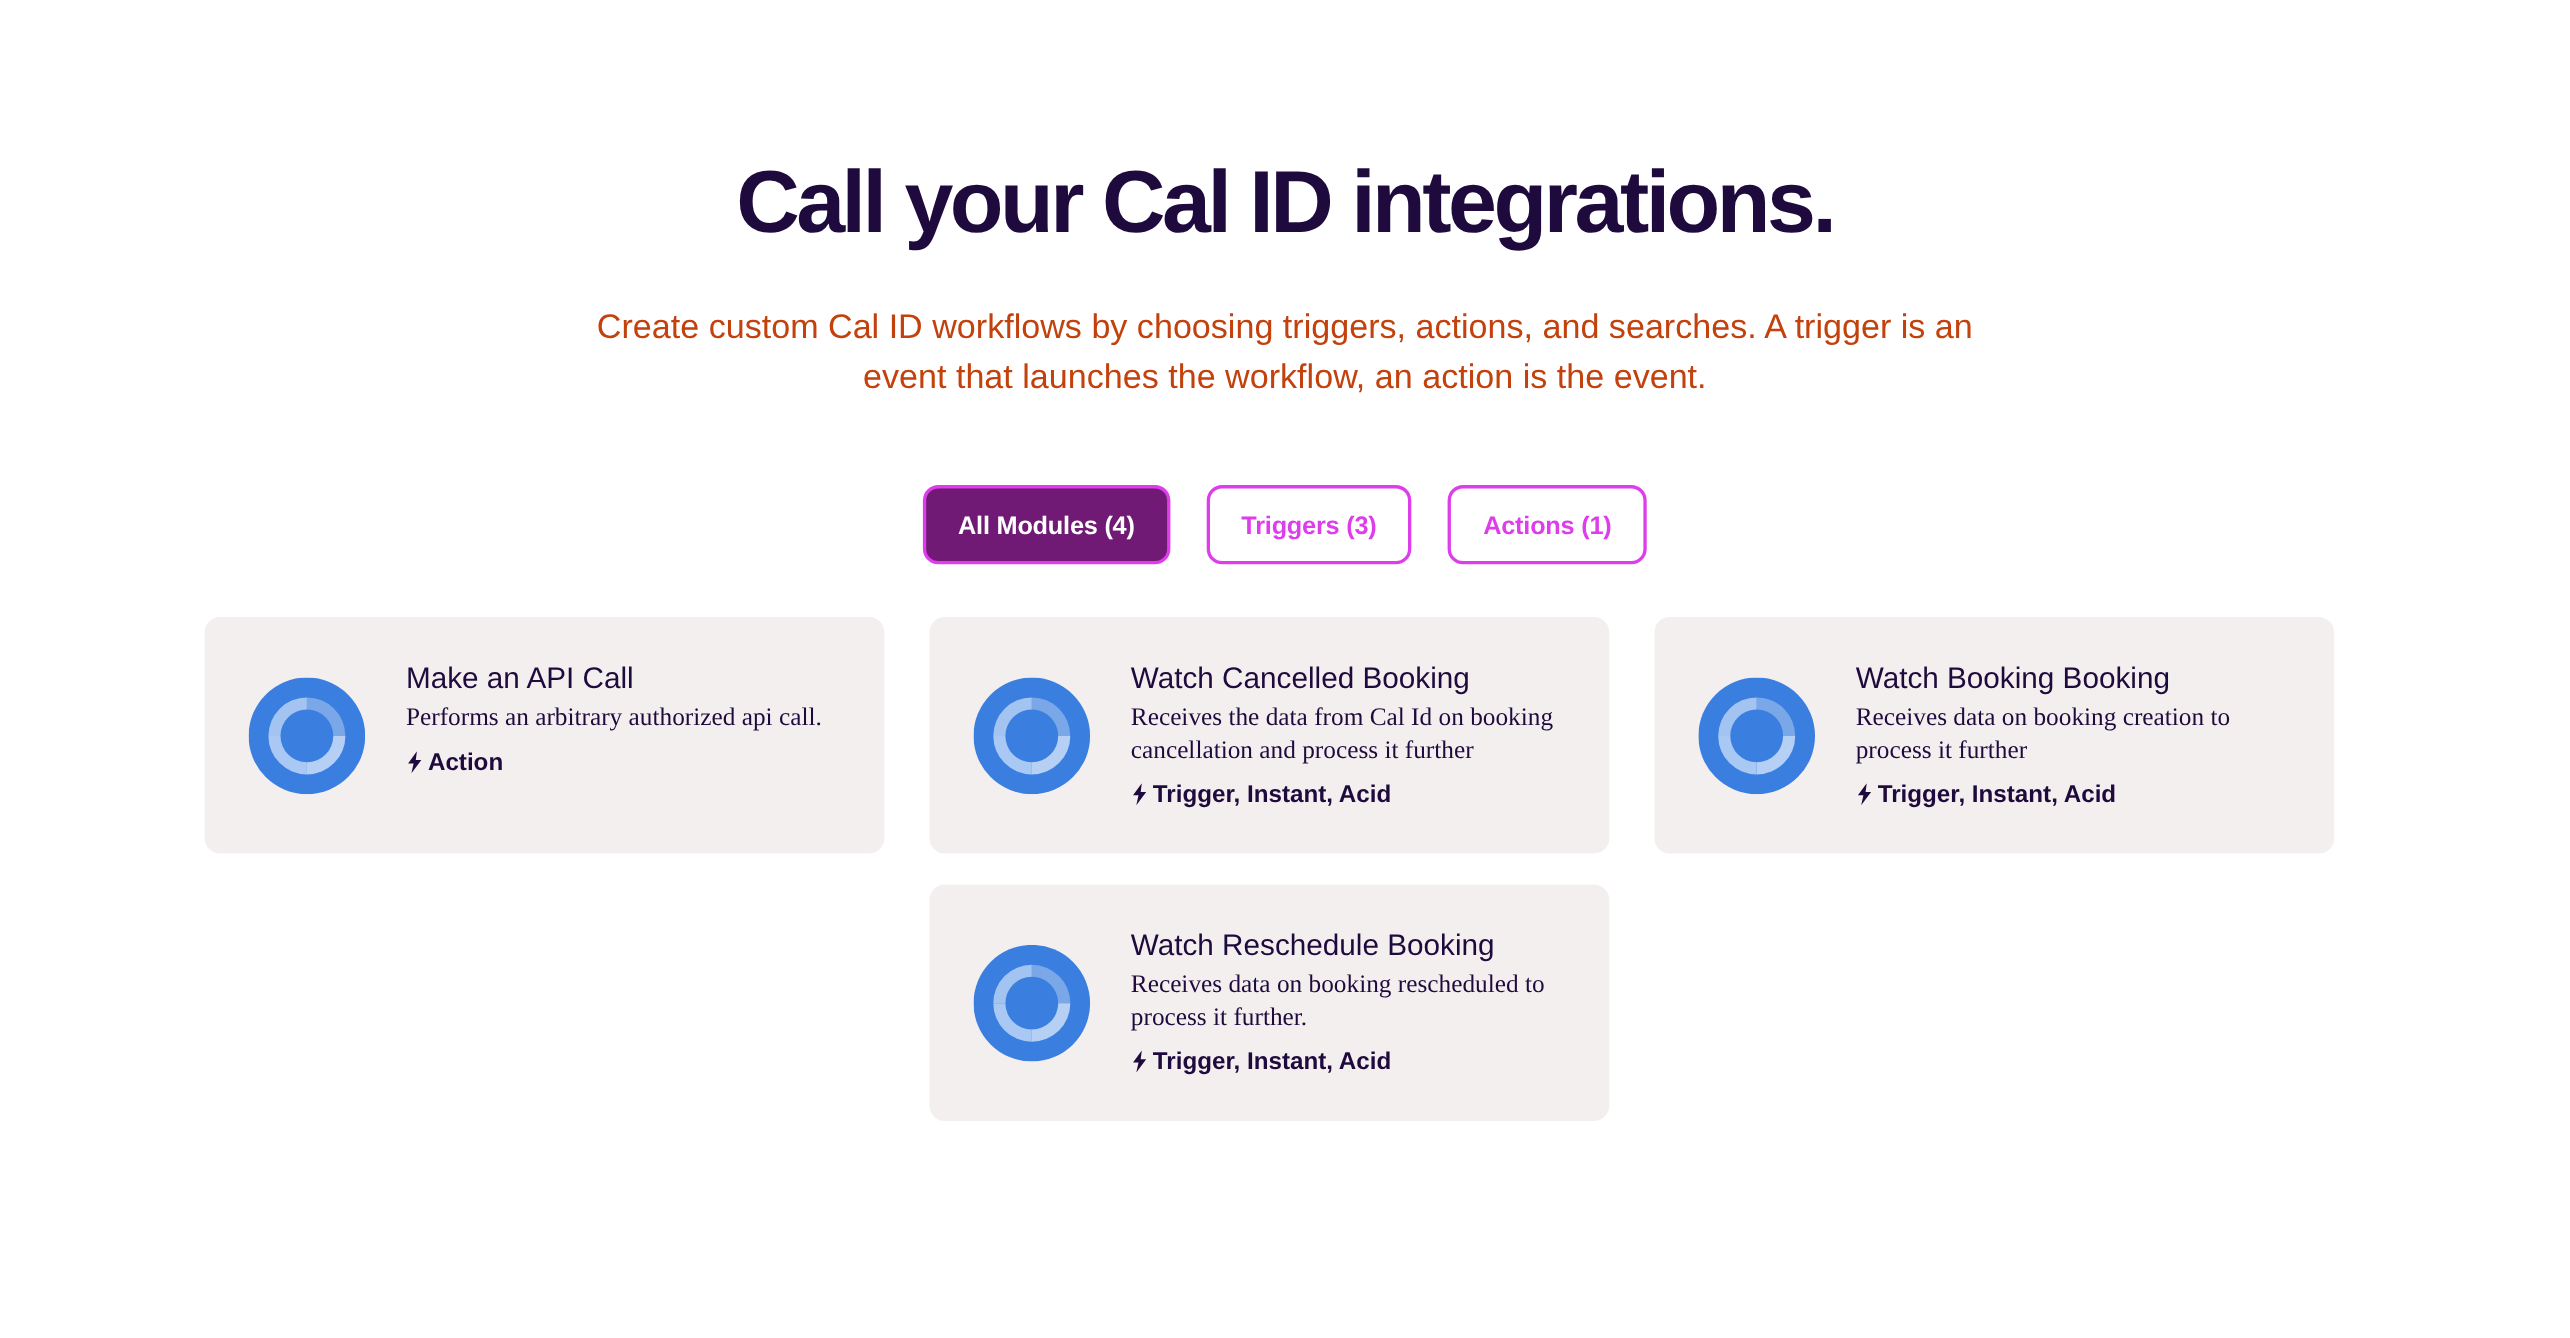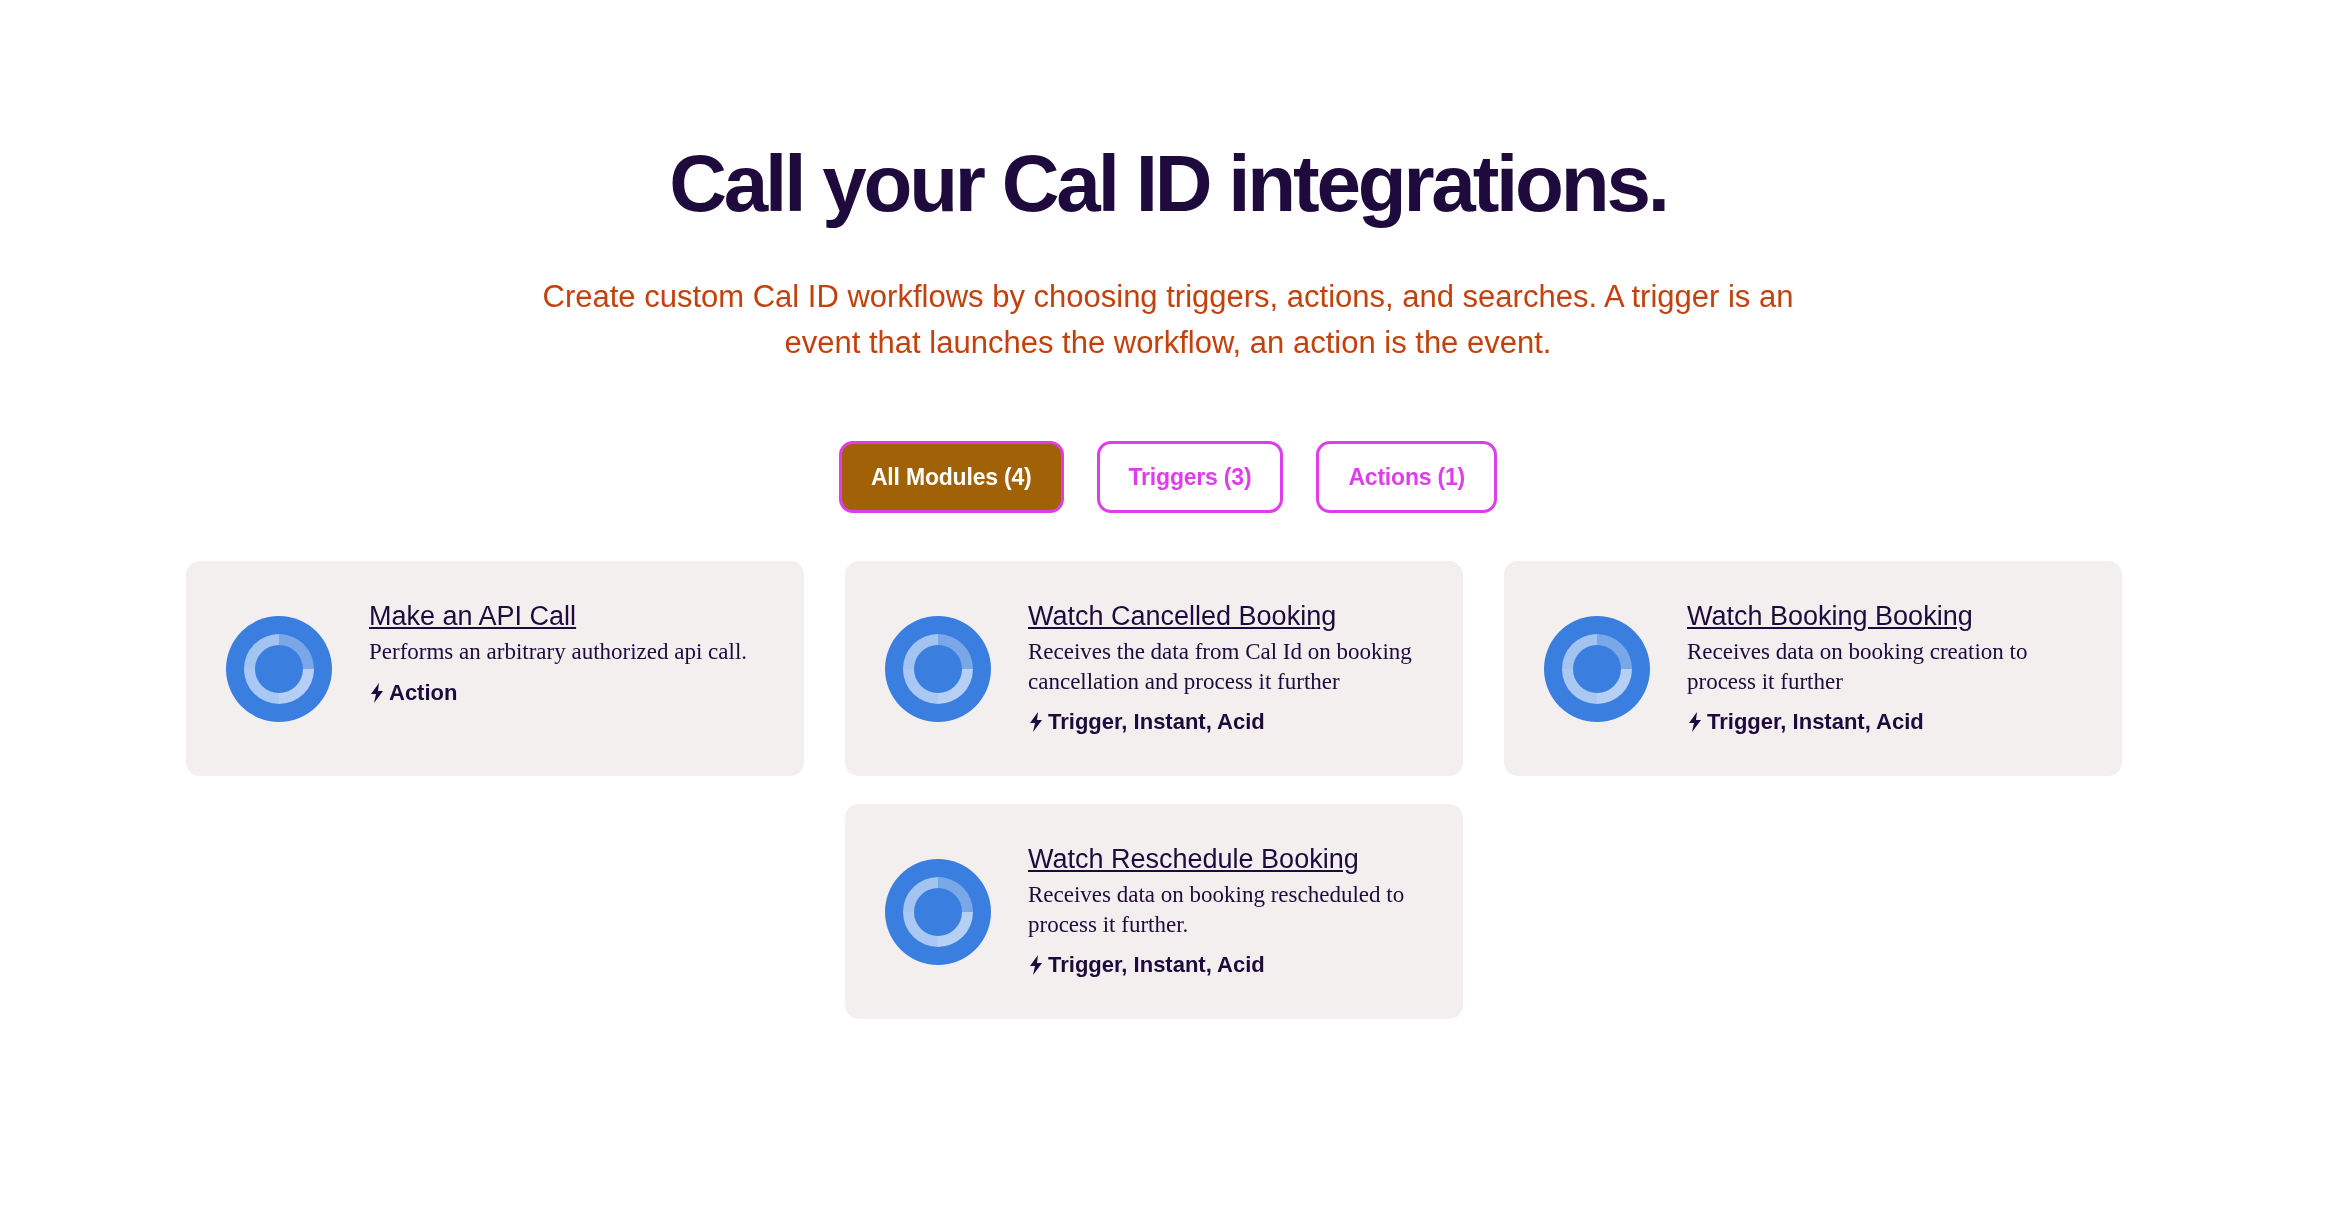--- a/index.html
+++ b/index.html
@@ -21,34 +21,34 @@
     position: absolute; top: 441px; left: 0; width: 2336px;
     display: flex; justify-content: center; gap: 33px;
   }
   .filter {
     height: 72px; box-sizing: border-box; border-radius: 14px;
     border: 3px solid #de3deb; background: #ffffff; color: #de3deb;
     font-family: "Liberation Sans", sans-serif; font-size: 23px; font-weight: 700;
     padding: 0 29px; display: flex; align-items: center; cursor: pointer;
     letter-spacing: -0.2px;
   }
-  .filter.active { background: #a16207; color: #ffffff; }
+  .filter.active { background: #701a75; color: #ffffff; }
   .grid {
     position: absolute; top: 561px; left: 186px; width: 1940px;
     display: grid; grid-template-columns: repeat(3, 618px); column-gap: 41px; row-gap: 28px;
   }
   .card {
     background: #f3efef; border-radius: 14px; box-sizing: border-box;
     padding: 38px 30px 40px 183px; position: relative; cursor: pointer;
   }
   .card.row2 { grid-column: 2; }
   .card-icon {
     position: absolute; left: 40px; top: 50%; width: 106px; height: 106px; margin-top: -53px;
   }
-  .card-title { font-size: 27px; line-height: 34px; margin: 0 0 4px 0; color: #1e0a3c; text-decoration: underline; }
+  .card-title { font-size: 27px; line-height: 34px; margin: 0 0 4px 0; color: #1e0a3c; }
   .card-desc { font-size: 23px; line-height: 29.5px; margin: 0; color: #1e0a3c; font-family: Liberation Serif, serif; }
   .card-tag {
     margin-top: 12px; font-size: 22px; line-height: 28px; color: #1e0a3c;
     display: flex; align-items: center; gap: 4px; font-weight: bold;
   }
   .bolt { width: 16px; height: 20px; display: inline-block; }
 </style>
 </head>
 <body>
 

